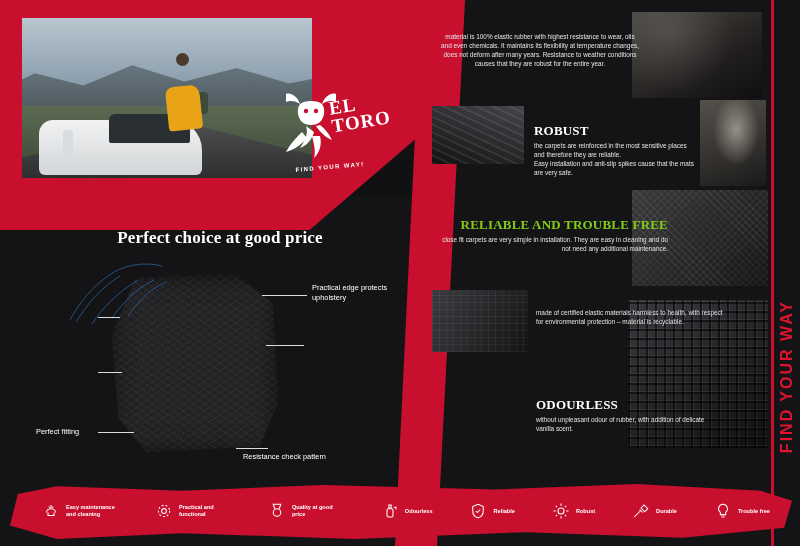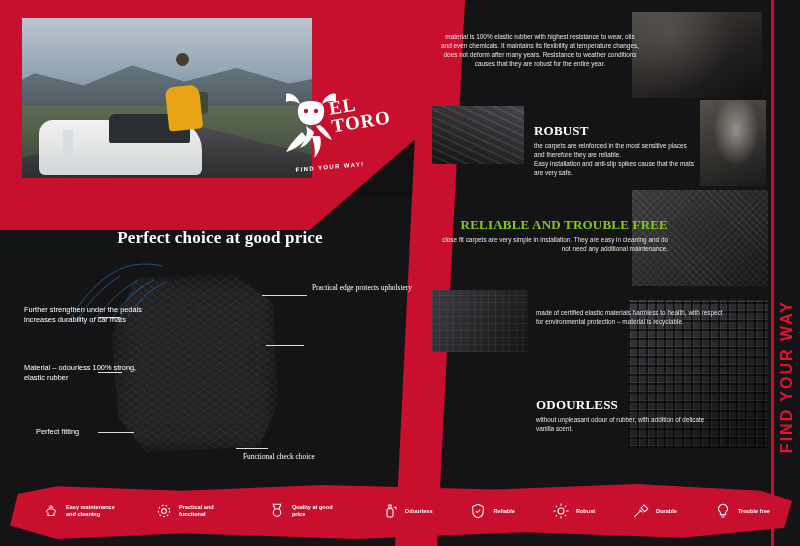--- a/index.html
+++ b/index.html
@@ -127,21 +127,21 @@
     filter: blur(1px);
   }
   .blue-spray {
     position:absolute; left: 62px; top: 258px; width: 110px; height: 70px; z-index:4;
     opacity:.85;
   }
 
   
   .callout { position:absolute; z-index: 6; font-size: 7.4px; line-height: 10px; color:#ffffff; }
   .callout.left { text-align: left; width: 120px; }
-  .callout.right { text-align: left; width: 110px; font-family: Liberation Serif, serif; }
+  .callout.right { text-align: left; width: 110px; }
   .cl-line { position:absolute; background:#ffffff; height:1px; z-index:5; opacity:.85; }
 
   
   .sec { position:absolute; z-index: 6; }
   .sec h3 {
     font-family: "Liberation Serif", serif; font-size: 13px; font-weight: bold;
     color:#ffffff; letter-spacing:.2px; margin-bottom: 3px; line-height: 14px;
   }
   .sec p { font-size: 6.4px; line-height: 9px; color:#e4e4e6; }
   .photo { position:absolute; z-index:5; overflow:hidden; background:#2a2a2d; }
@@ -278,25 +278,23 @@
     </g>
   </svg>
 
   <div class="cl-line" style="left:98px; top:317px; width:22px;"></div>
   <div class="cl-line" style="left:98px; top:372px; width:24px;"></div>
   <div class="cl-line" style="left:98px; top:432px; width:36px;"></div>
   <div class="cl-line" style="left:262px; top:295px; width:45px;"></div>
   <div class="cl-line" style="left:266px; top:345px; width:38px;"></div>
   <div class="cl-line" style="left:236px; top:448px; width:32px;"></div>
 
-  <div class="callout left" style="left:24px; top:305px;">Further strengthen under the pedals increases durability of car mats</div>
-  <div class="callout left" style="left:24px; top:363px;">Material – odourless 100% strong, elastic rubber</div>
   <div class="callout left" style="left:36px; top:427px;">Perfect fitting</div>
   <div class="callout right" style="left:312px; top:283px;">Practical edge protects upholstery</div>
-  <div class="callout right" style="left:243px; top:452px; width:84px;">Functional check choice</div>
+  <div class="callout right" style="left:243px; top:452px; width:84px;">Resistance check pattern</div>
 
   <div class="photo tex-interior" style="left:632px; top:12px; width:130px; height:86px;">
       <div class="ov"></div>
     </div>
   <div class="photo tex-closeup" style="left:432px; top:106px; width:92px; height:58px;">
       <div class="ov"></div>
     </div>
   <div class="photo tex-shoe" style="left:700px; top:100px; width:66px; height:86px;">
       <div class="ov"></div>
     </div>

